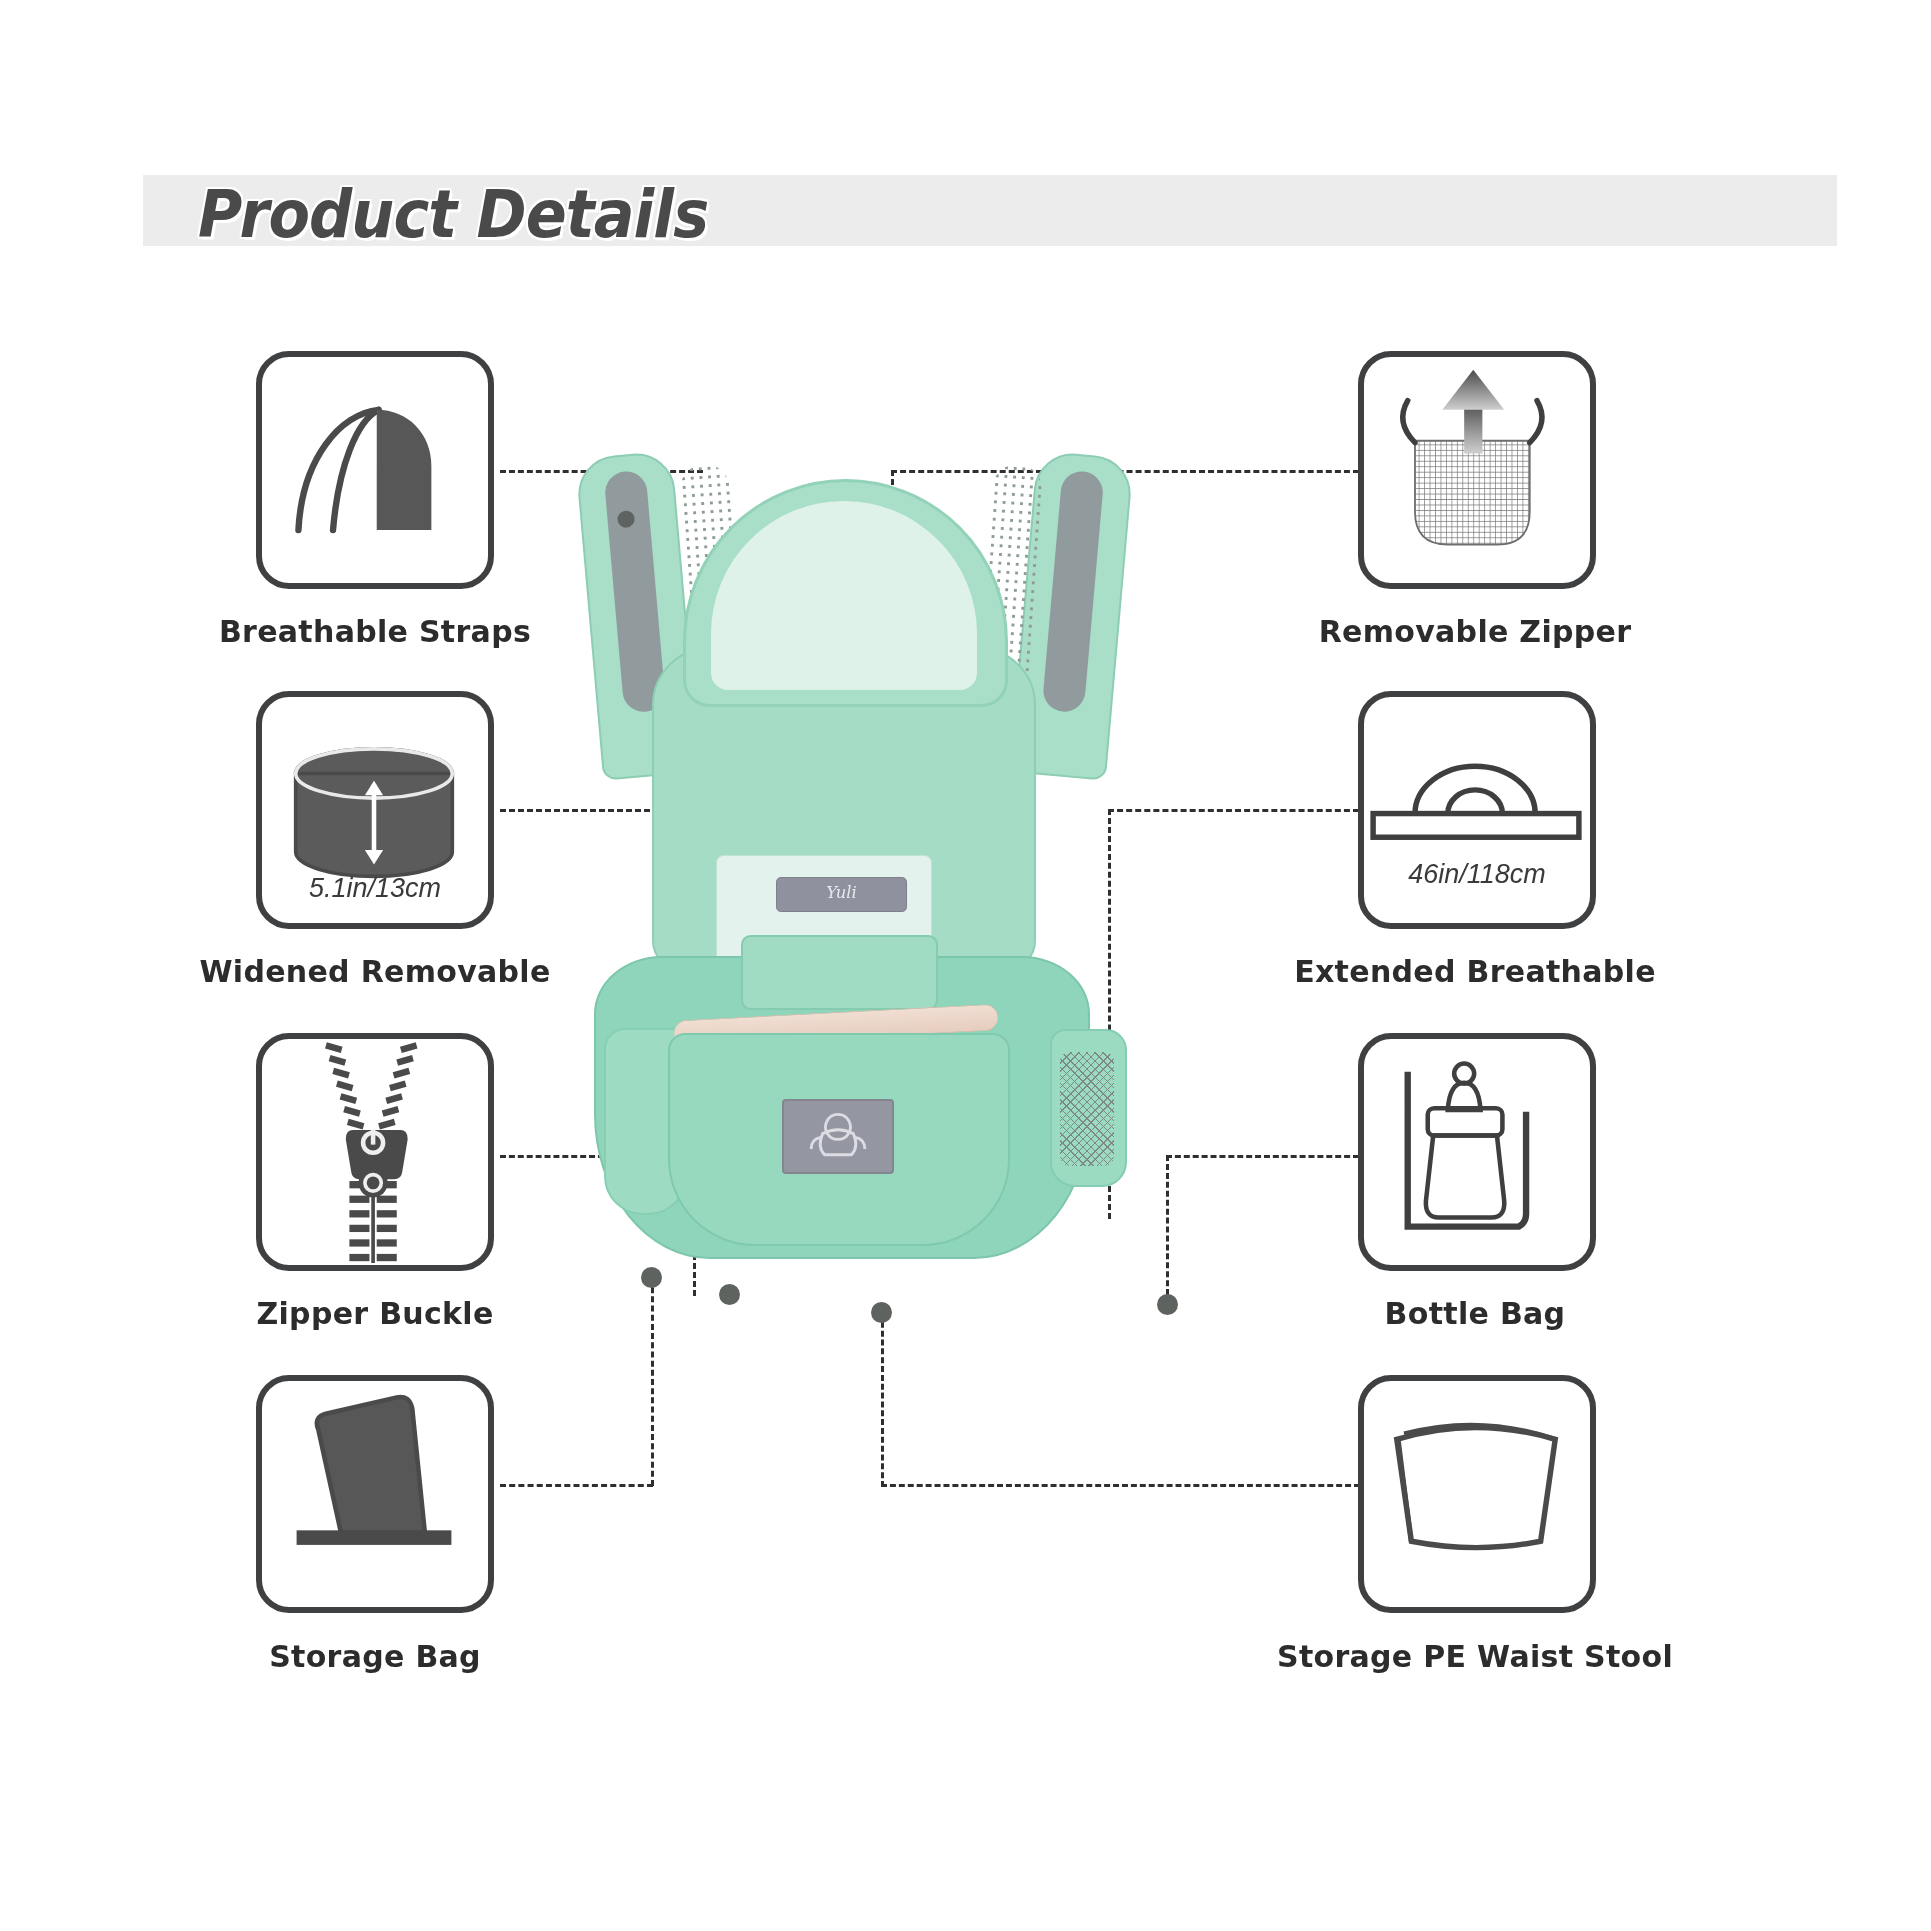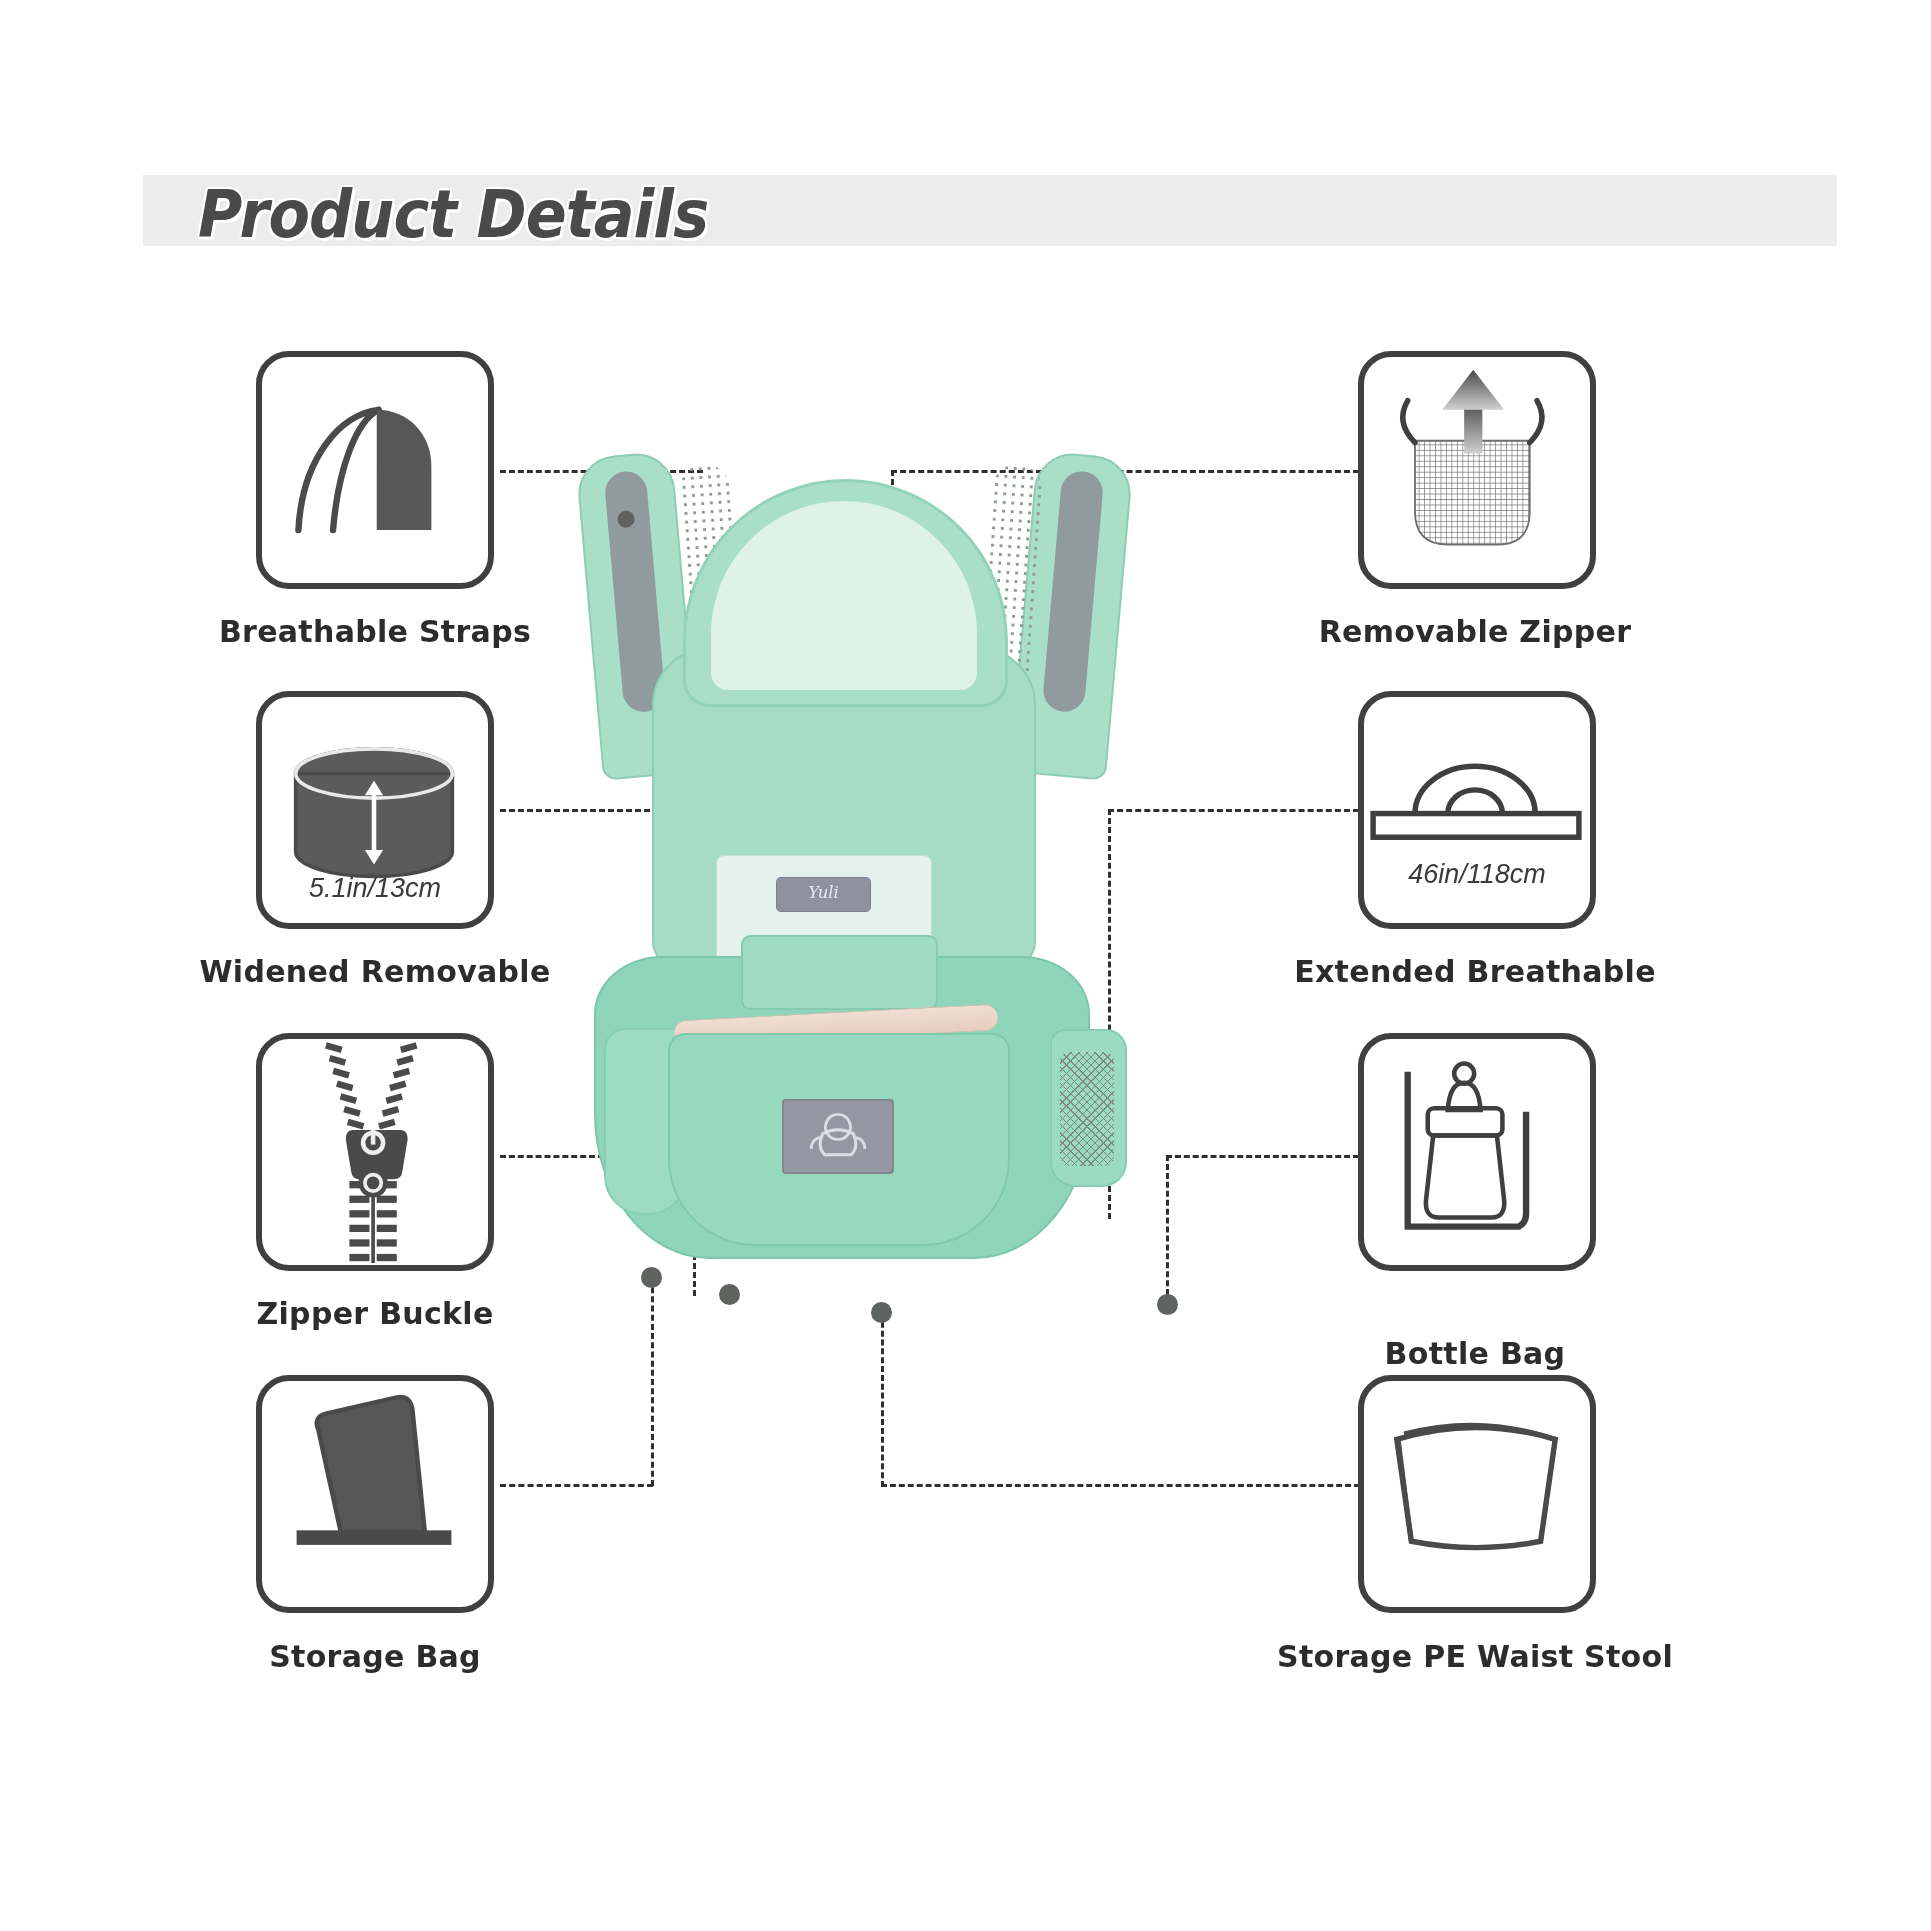--- a/index.html
+++ b/index.html
@@ -64,21 +64,21 @@
   #hood-mesh{position:absolute;left:25px;top:19.3px;width:266px;height:189px;
              border-radius:135px 135px 17.4px 17.4px;
              background:#dff2ea;}
   
   #torso{position:absolute;left:73px;top:193px;width:380px;height:319px;
          background:#a4dcc5;border:2.9px solid #8ccfb4;
          border-radius:58px 58px 29px 29px;}
   #torso-mesh{position:absolute;left:64px;top:208px;width:214px;height:222px;
               background:#e3f2ec;border:1.9px solid #bfe3d5;border-radius:7.7px;}
   #brand-badge{position:absolute;left:124px;top:230px;width:93px;height:33px;
-               background:#8f929e;border-radius:4.8px;border:1.9px solid #7e818d;}
+               background:#8f929e;border-radius:4.8px;border:1.9px solid #7e818d;padding-left:36px;}
   #brand-badge-text{position:absolute;left:0;top:4.8px;width:100%;text-align:center;
                font-size:16.4px;font-style:italic;color:#e8e8ee;
                font-family:"DejaVu Serif",serif;}
 
   
   #hipseat{position:absolute;left:15.4px;top:502px;width:492px;height:299px;
            background:#8fd5bb;border:2.9px solid #7cc7ab;
            border-radius:68px 68px 116px 116px/58px 58px 145px 145px;}
   #seat-flap{position:absolute;left:162px;top:481px;width:193px;height:71px;
              background:#a0dcc4;border:2.9px solid #84cbb0;border-radius:9.7px;}
@@ -265,21 +265,21 @@
       <path d="M48 36 V206 H170 q8 -4 8 -14 V80" fill="none" stroke="#3f3f3f" stroke-width="7"></path>
 
       <circle cx="110" cy="38" r="11" fill="none" stroke="#3f3f3f" stroke-width="5"></circle>
       <path d="M92 78 q2 -30 18 -30 q16 0 18 30 z" fill="none" stroke="#3f3f3f" stroke-width="5"></path>
 
       <rect x="70" y="76" width="82" height="30" rx="7" fill="none" stroke="#3f3f3f" stroke-width="5"></rect>
 
       <path d="M76 106 h70 l8 72 q1 18 -14 18 h-58 q-15 0 -14 -18 z" fill="none" stroke="#3f3f3f" stroke-width="5"></path>
     </svg>
   </div>
-  <div class="feature-label" style="left:1224px;top:1296px;margin-top:40px;">Bottle Bag</div>
+  <div class="feature-label" style="left:1224px;top:1296px;">Bottle Bag</div>
 </div>
 
 <div class="feature">
   <div class="icon-box rcol" style="top:1375px;">
     <svg viewBox="0 0 246 246" width="224" height="224">
       <path d="M36 64 q86 -26 174 0 l-16 112 q-70 14 -142 0 z" fill="none" stroke="#4a4a4a" stroke-width="6"></path>
       <path d="M44 58 q84 -22 166 6" fill="none" stroke="#4a4a4a" stroke-width="5"></path>
       <path d="M38 66 l14 112" fill="none" stroke="#4a4a4a" stroke-width="5"></path>
     </svg>
   </div>

